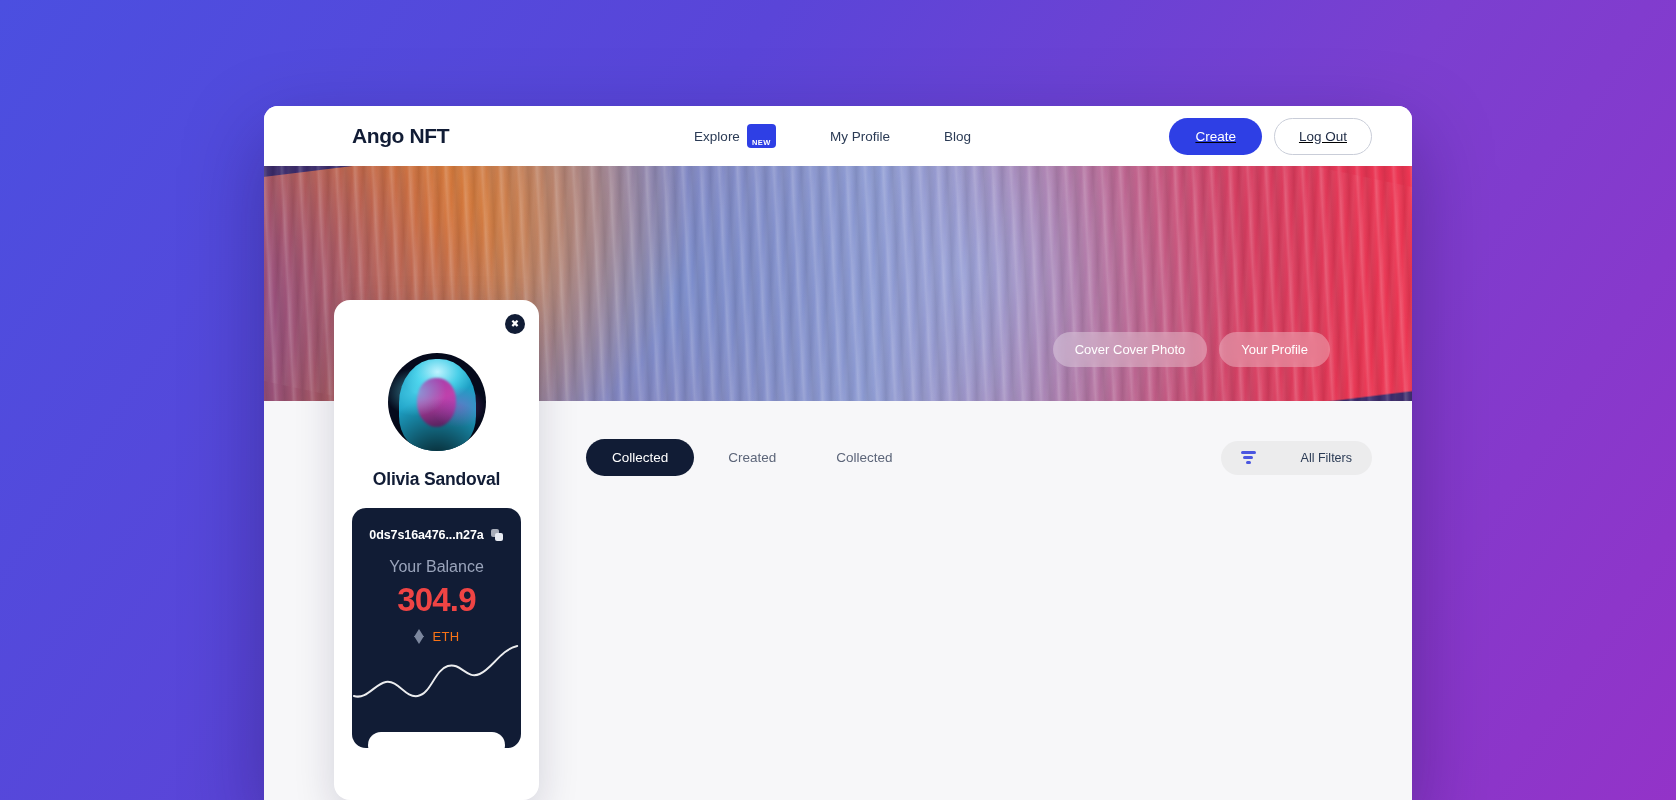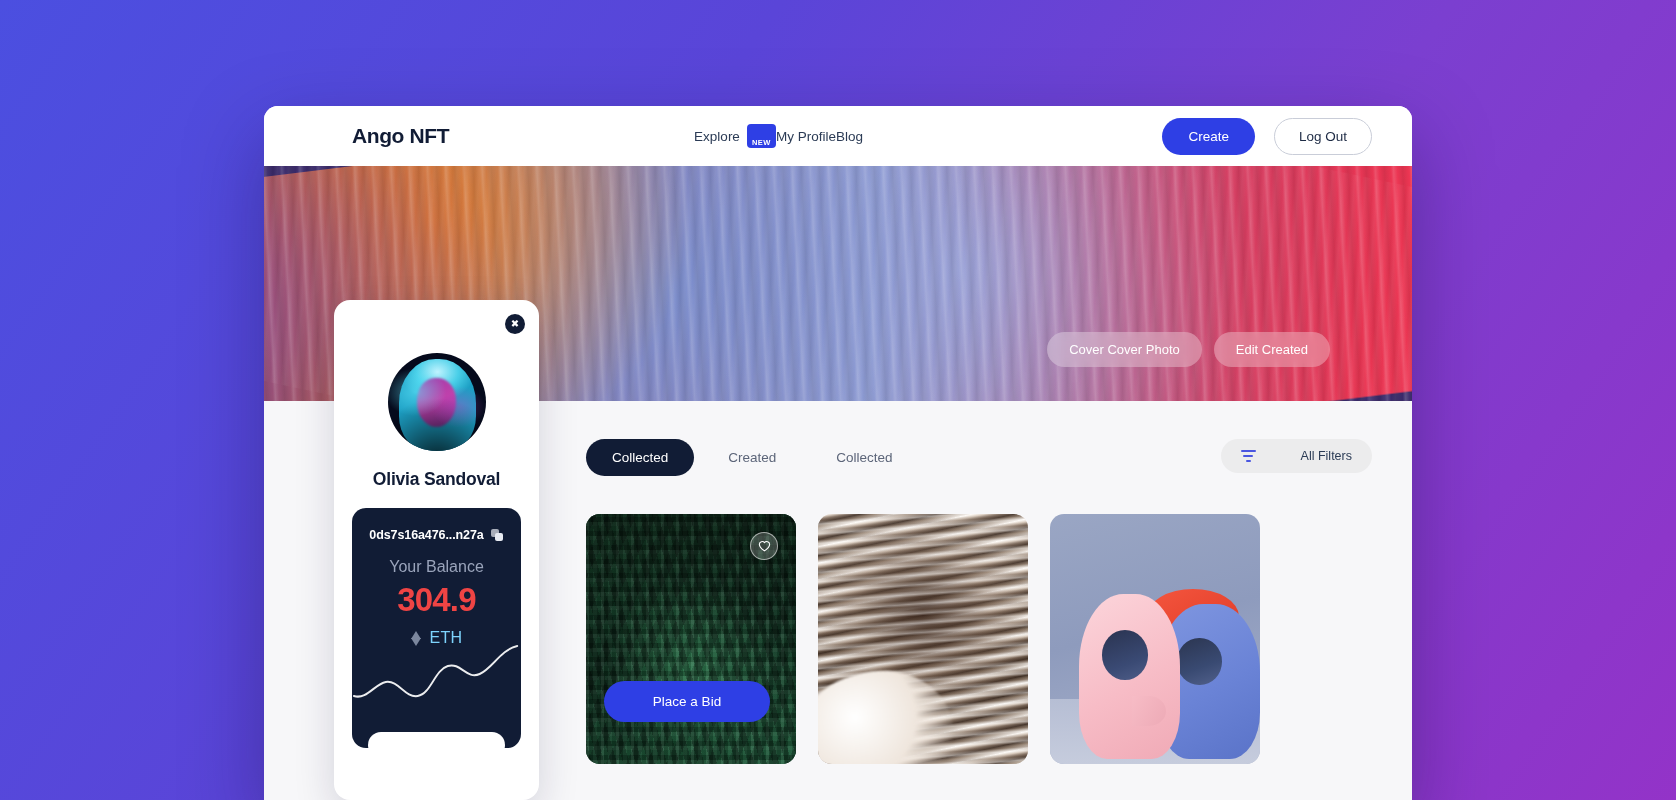--- a/index.html
+++ b/index.html
@@ -45,20 +45,21 @@
     font-size: 21px;
     font-weight: bold;
     color: #111c35;
     letter-spacing: -0.4px;
     white-space: nowrap;
   }
 
   .nav {
     display: flex;
     align-items: center;
+    gap: 54px;
     margin-left: 245px;
   }
 
   .nav-item {
     font-size: 13.5px;
     color: #2b3b55;
     display: flex;
     align-items: center;
     gap: 7px;
     white-space: nowrap;
@@ -73,21 +74,22 @@
     letter-spacing: 0.5px;
     padding: 15px 5px 2px;
     border-radius: 4px;
     line-height: 1;
   }
 
   .header-actions {
     margin-left: auto;
     display: flex;
     align-items: center;
-    gap: 19px;
+    gap: 12px;
+    text-decoration: underline;
   }
 
   .btn-create {
     background: #2e3fe5;
     color: #ffffff;
     font-size: 13.5px;
     border: none;
     border-radius: 22px;
     padding: 11px 26px;
     cursor: pointer;
@@ -197,21 +199,21 @@
 
   .content {
     flex: 1;
     background: #f7f7f9;
     padding: 38px 40px 0 44px;
   }
 
   
   .tabs-row {
     display: flex;
-    align-items: flex-start;
+    align-items: center;
     margin-bottom: 38px;
   }
 
   .tabs {
     display: flex;
     align-items: center;
     gap: 8px;
   }
 
   .tab {
@@ -633,22 +635,22 @@
     top: 0;
     border-bottom: 8px solid #7c879e;
   }
 
   .eth-glyph::after {
     bottom: 0;
     border-top: 8px solid #7c879e;
   }
 
   .eth-label {
-    font-size: 16px;
-    color: #7dd3fc;
+    font-size: 13px;
+    color: #f97316;
     letter-spacing: 0.3px;
   }
 
   .spark {
     position: absolute;
     left: 0;
     right: 0;
     bottom: 38px;
     height: 70px;
   }
@@ -691,21 +693,21 @@
       <button class="btn-logout">Log Out</button>
     </div>
   </div>
 
   <div class="cover">
     <div class="cover-art"></div>
     <div class="cover-streaks"></div>
     <div class="cover-wave"></div>
     <div class="cover-buttons">
       <button class="btn-cover">Cover Cover Photo</button>
-      <button class="btn-cover">Edit Created</button>
+      <button class="btn-cover">Your Profile</button>
     </div>
   </div>
 
   <div class="body-area">
     <div class="left-rail"></div>
 
     <div class="content">
 
       <div class="tabs-row">
         <div class="tabs">
@@ -717,51 +719,20 @@
         <div class="filter-btn">
           <span class="filter-icon">
             <i></i>
               <i></i>
               <i></i>
           </span>
           <span class="filter-label">All Filters</span>
         </div>
       </div>
 
-      <div class="nft-grid">
-
-        <div class="nft-card">
-          <div class="art-voxel"></div>
-          <div class="heart-badge">
-            <svg width="13" height="12" viewBox="0 0 24 22" fill="none" aria-hidden="true">
-              <path d="M12 20S2.5 13.8 2.5 7.8A5.3 5.3 0 0 1 12 4.9 5.3 5.3 0 0 1 21.5 7.8C21.5 13.8 12 20 12 20z" stroke="#ffffff" stroke-width="2" fill="none" stroke-linejoin="round"></path>
-            </svg>
-          </div>
-          <button class="btn-bid">Place a Bid</button>
-        </div>
-
-        <div class="nft-card">
-          <div class="art-folds"></div>
-        </div>
-
-        <div class="nft-card">
-          <div class="art-faces">
-            <div class="face-floor"></div>
-            <div class="face-red"></div>
-            <div class="face-blue">
-              <div class="eye"></div>
-            </div>
-            <div class="face-pink">
-              <div class="eye"></div>
-              <div class="nose"></div>
-            </div>
-          </div>
-        </div>
-
-      </div>
     </div>
   </div>
 </div>
 
 <div class="profile-card">
   <div class="profile-close">✖</div>
 
   <div class="avatar">
     <div class="hair"></div>
     <div class="face"></div>

